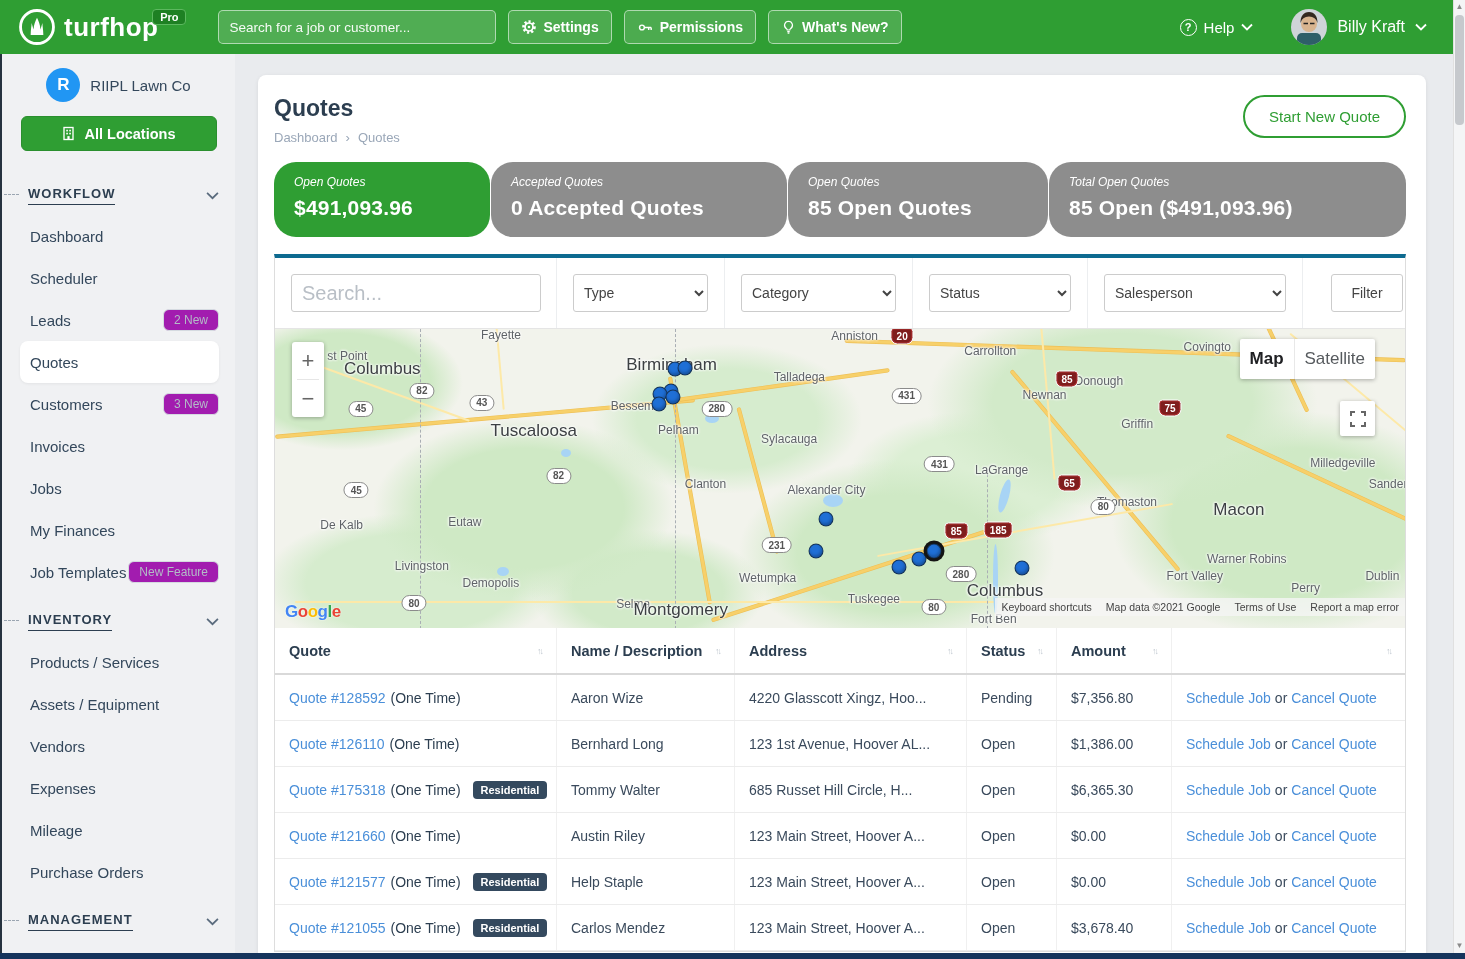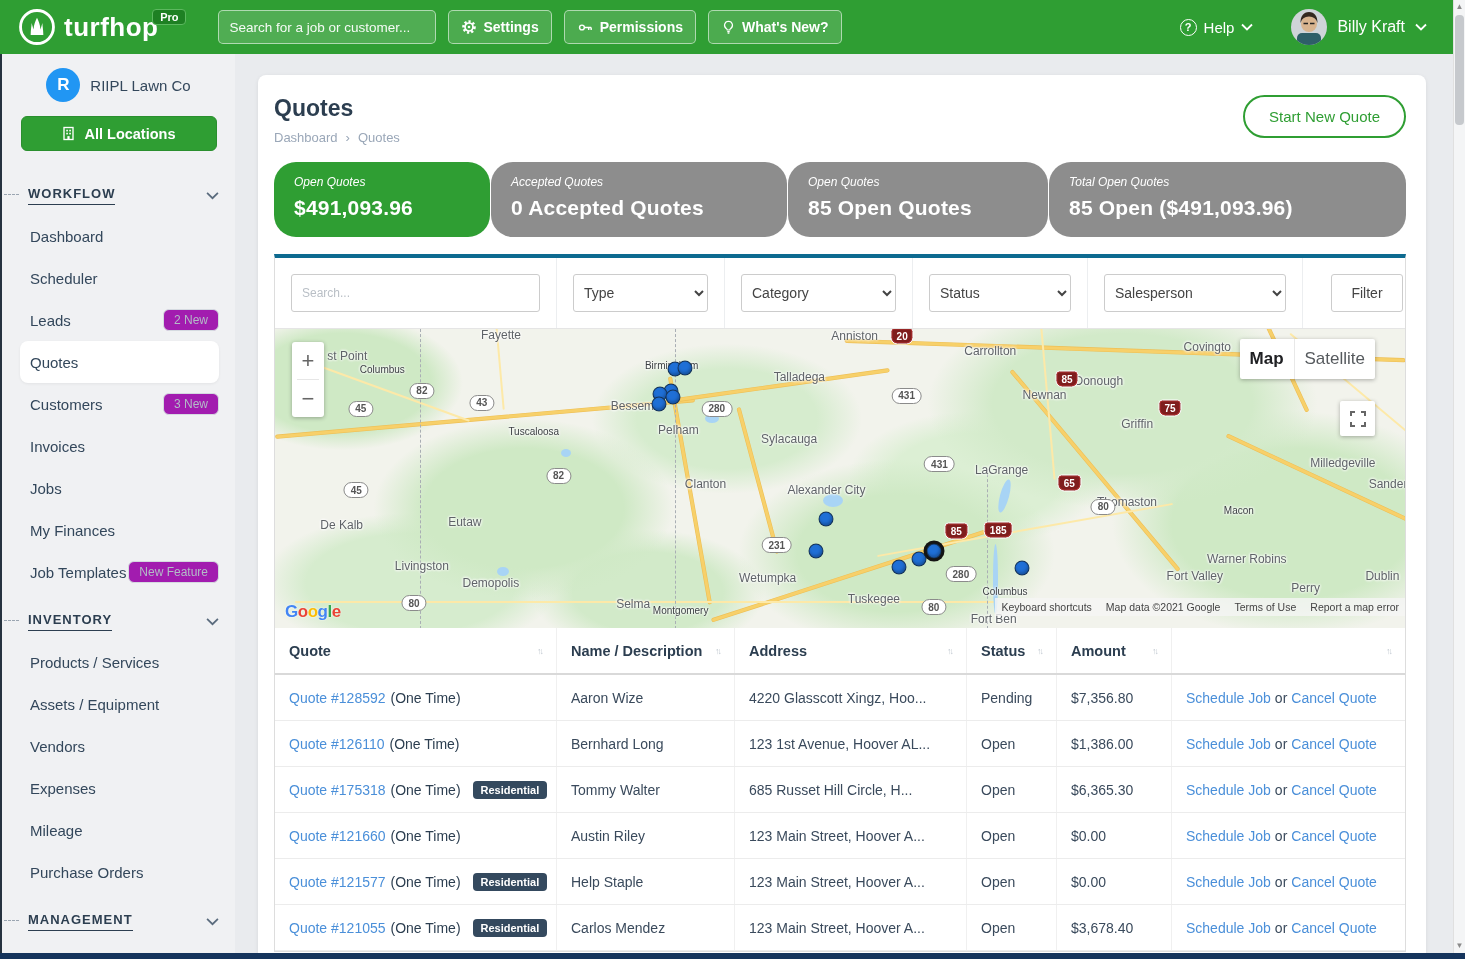--- a/index.html
+++ b/index.html
@@ -3,21 +3,21 @@
 <meta charset="utf-8">
 <style>
   * { margin:0; padding:0; box-sizing:border-box; }
   html,body { width:1465px; height:959px; overflow:hidden; font-family:"Liberation Sans", sans-serif; background:#e9ebee; }
 
   
   .topbar { position:absolute; left:0; top:0; width:1453px; height:54px; background:#2f9e33; display:flex; align-items:center; z-index:30; }
   .brand { display:flex; align-items:center; gap:8px; padding:0 14px 0 18px; position:relative; }
   .brand-name { color:#fff; font-size:26px; font-weight:bold; letter-spacing:.5px; }
   .pro-badge { position:absolute; right:-14px; top:1px; background:#1e8023; border:1px solid #5cb85f; color:#fff; font-size:11px; font-weight:bold; padding:1px 7px; border-radius:4px; }
-  .nav-search { margin-left:46px; width:218px; height:34px; background:rgba(255,255,255,.16); border:1px solid rgba(255,255,255,.55); border-radius:5px; color:#fff; font-size:13.5px; padding:0 10px; outline:none; }
+  .nav-search { margin-left:46px; width:278px; height:34px; background:rgba(255,255,255,.16); border:1px solid rgba(255,255,255,.55); border-radius:5px; color:#fff; font-size:13.5px; padding:0 10px; outline:none; }
   .nav-search::placeholder { color:rgba(255,255,255,.95); }
   .nav-btn { margin-left:12px; height:34px; display:flex; align-items:center; gap:6px; background:rgba(255,255,255,.14); border:1px solid rgba(255,255,255,.55); border-radius:5px; color:#fff; font-size:14px; font-weight:bold; padding:0 12px; cursor:pointer; }
   .topbar-right { margin-left:auto; display:flex; align-items:center; gap:10px; padding-right:26px; color:#fff; }
   .help-wrap { display:flex; align-items:center; gap:7px; font-size:15px; margin-right:28px; cursor:pointer; }
   .qmark { width:17px; height:17px; border:1.4px solid #fff; border-radius:50%; font-size:11px; display:flex; align-items:center; justify-content:center; font-weight:bold; }
 
   
   .scrollbar { position:absolute; right:0; top:0; width:12px; height:959px; background:#f4f5f6; border-left:1px solid #e0e0e0; z-index:40; }
   .scrollbar .arr { position:absolute; left:0; width:11px; height:14px; color:#8a8a8a; font-size:8px; text-align:center; line-height:14px; background:#f4f5f6; }
   .scrollbar .thumb { position:absolute; left:1px; top:15px; width:9px; height:110px; background:#c6c9cd; border-radius:4px; }
@@ -46,21 +46,21 @@
   .start-quote { margin-left:auto; border:2px solid #2f9e33; color:#2f9e33; background:#fff; border-radius:22px; font-size:15px; padding:11px 24px; cursor:pointer; font-family:inherit; }
 
   .stats-row { display:grid; grid-template-columns:216px 296px 260px 1fr; gap:1px; margin:17px 20px 0 16px; }
   .stat-card { color:#fff; padding:13px 20px 17px;border-radius:22px; }
   .stat-label { font-size:12px; font-style:italic; }
   .stat-value { font-size:21px; font-weight:bold; margin-top:7px; letter-spacing:.2px; }
 
   .tab-panel { margin:17px 20px 0 16px; border:1px solid #ddd; border-top:4px solid #0d6a90; }
   .filter-row { display:flex; align-items:center; height:70px; background:#fff; }
   .f-cell { height:100%; display:flex; align-items:center; padding:0 16px; border-right:1px solid #eceef0; }
-  .f-search { width:250px; height:38px; border:1px solid #ccc; border-radius:3px; font-size:12px; color:#555; padding:0 10px; outline:none; }
+  .f-search { width:250px; height:38px; border:1px solid #ccc; border-radius:3px; font-size:20px; color:#555; padding:0 10px; outline:none; }
   .f-search::placeholder { color:#b9bfc6; }
   .f-select { width:100%; height:38px; border:1px solid #ccc; border-radius:3px; font-size:14px; color:#444; padding:0 6px; background:#fff; outline:none; font-family:inherit; }
   .f-btn { width:72px; height:38px; border:1px solid #ccc; background:#fff; border-radius:3px; font-size:14px; color:#444; cursor:pointer; font-family:inherit; }
 
   
   .map { position:relative; width:100%; height:300px; overflow:hidden; background:#eaf0e3; border-top:1px solid #e5e5e5; }
   .map-canvas { position:absolute; inset:0;
     background:
       radial-gradient(ellipse 160px 90px at 6% 18%, #cfe9c5 55%, rgba(207,233,197,0) 75%),
       radial-gradient(ellipse 200px 120px at 22% 60%, #cfe9c5 50%, rgba(207,233,197,0) 75%),
@@ -70,21 +70,21 @@
       radial-gradient(ellipse 240px 150px at 90% 65%, #cfe9c5 50%, rgba(207,233,197,0) 75%),
       radial-gradient(ellipse 170px 90px at 62% 50%, #dcefd4 50%, rgba(220,239,212,0) 75%),
       radial-gradient(ellipse 150px 80px at 33% 88%, #d2eac9 50%, rgba(210,234,201,0) 78%),
       radial-gradient(ellipse 190px 90px at 12% 85%, #d6ecce 55%, rgba(214,236,206,0) 78%),
       #f2f3ec; }
   .road { position:absolute; background:#f7d06a; height:3px; border-radius:2px; box-shadow:0 0 0 .6px #eebf55; }
   .road.minor { height:2px; background:#fde9a8; box-shadow:none; }
   .stateline { position:absolute; width:0; border-left:1.5px dashed #a9aeb4; }
   .water { position:absolute; background:#a8d4f5; border-radius:50%; }
   .city { position:absolute; transform:translate(-50%,-50%); font-size:12px; color:#5f6368; white-space:nowrap; text-shadow:0 0 3px #fff,0 0 3px #fff,0 0 3px #fff; }
-  .city.big { font-size:10px; color:#3c4043; }
+  .city.big { font-size:17px; color:#3c4043; }
   .shield { position:absolute; transform:translate(-50%,-50%); font-size:10px; font-weight:bold; text-align:center; }
   .shield.us { background:#fff; color:#555; border:1.4px solid #8b8b8b; border-radius:9px; padding:1.5px 6px; }
   .shield.i { background:#7f1d1d; color:#fff; border:1.2px solid #fff; border-radius:4px 4px 7px 7px; padding:2px 5px; box-shadow:0 0 0 1px #b03030 inset; }
   .marker { position:absolute; width:15px; height:15px; border-radius:50%; background:#1f6fd6; border:1.4px solid rgba(15,25,35,.7); transform:translate(-50%,-50%); box-shadow:inset -1px -2px 3px rgba(0,0,0,.25); }
   .marker.ring { box-shadow:0 0 0 3px #141414, inset -1px -2px 3px rgba(0,0,0,.25); }
   .zoom-ctl { position:absolute; left:17px; top:13px; width:32px; background:#fff; border-radius:3px; box-shadow:0 1px 4px rgba(0,0,0,.3); display:flex; flex-direction:column; align-items:center; z-index:3; }
   .zoom-ctl .zbtn { width:100%; height:37px; font-size:22px; color:#666; display:flex; align-items:center; justify-content:center; cursor:pointer; }
   .zoom-ctl .zdiv { width:22px; border-top:1px solid #e6e6e6; }
   .map-toggle { position:absolute; right:30px; top:10px; display:flex; background:#fff; border-radius:2px; box-shadow:0 1px 4px rgba(0,0,0,.3); z-index:3; }
   .map-toggle .seg { padding:10px 10px; font-size:17px; cursor:pointer; }

